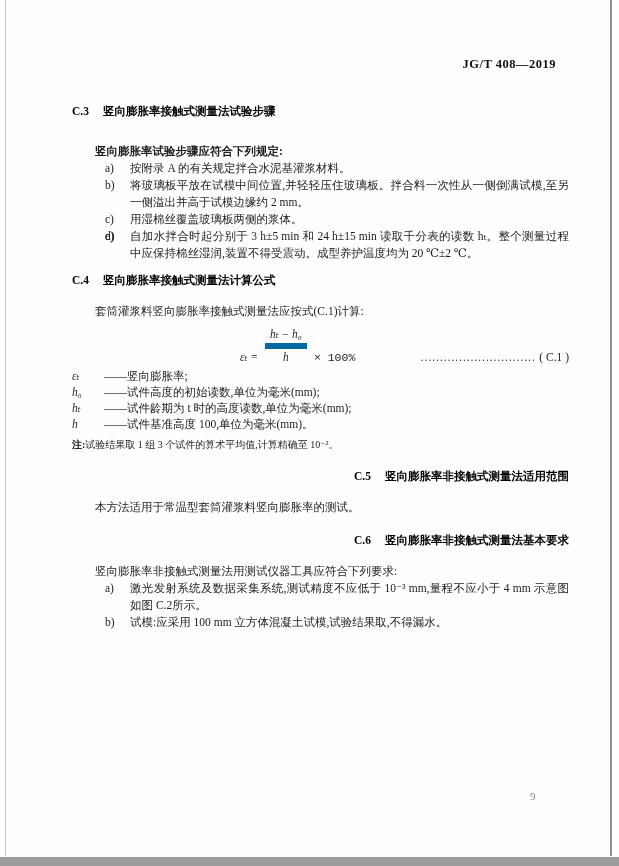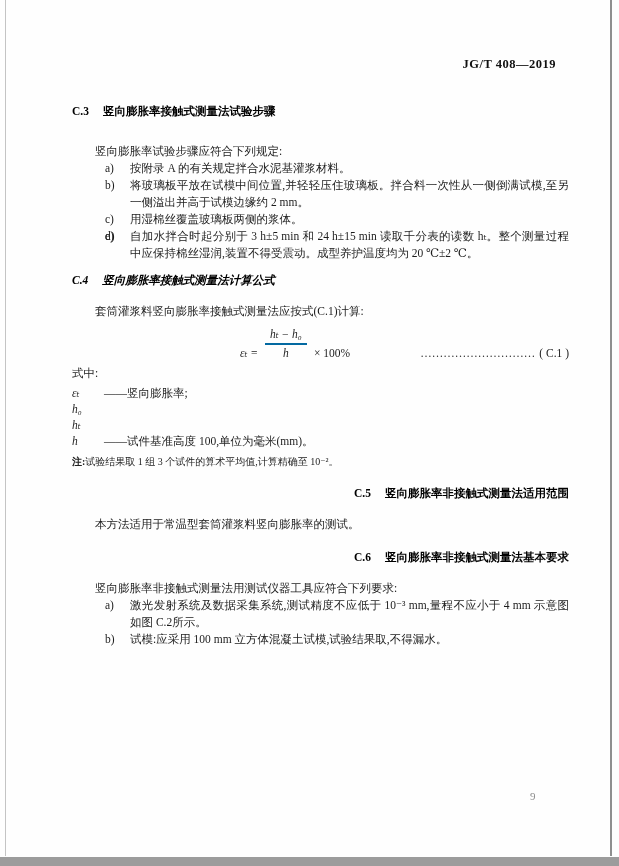--- a/index.html
+++ b/index.html
@@ -30,40 +30,40 @@
   .sec-heading {
     font-family:"Liberation Sans","DejaVu Sans",sans-serif;
     font-weight:bold; font-size:11.5px; line-height:17px;
     color:#000; text-align:left;
   }
   .sec-id { margin-right:14px; font-family:"Liberation Serif",serif; }
 
   .para { margin:0; }
   .indent { text-indent:2em; }
 
-  .mt-intro   { margin-top:23px; }
-  .mt-sec-c4  { margin-top:10px;font-style:italic; }
+  .mt-intro   { margin-top:23px;font-weight:bold; }
+  .mt-sec-c4  { margin-top:10px; }
   .mt-sec     { margin-top:16px;text-align:right; }
   .mt-para    { margin-top:14px; }
 
   .list { margin:0; }
   .li { position:relative; padding-left:58px; }
   .li-label { position:absolute; left:33px; top:0; }
 
   .formula-row {
     display:flex; align-items:flex-end;
     margin:7px 0 3px 168px;
     line-height:15px; text-align:left;
   }
   .var { font-style:italic; }
   .f-lhs { margin-right:3px; }
   .fraction { display:inline-flex; flex-direction:column; align-items:center; margin:0 4px; }
-  .fraction .num { padding:0 5px 1px 5px; border-bottom:2px solid #0369a1; }
+  .fraction .num { padding:0 5px 1px 5px; border-bottom:6px solid #0369a1; }
   .fraction .den { padding-top:1px; }
-  .f-suffix { margin-left:3px; }
+  .f-suffix { margin-left:3px;font-family:Liberation Mono, monospace; }
   .f-dots { flex:1; overflow:hidden; white-space:nowrap; text-align:right; padding-left:10px; color:#333; }
   .f-eqnum { margin-left:4px; }
 
   .where { margin:4px 0 0 0; text-align:left; }
   .defs { margin-top:3px; }
   .def { display:flex; line-height:16px; text-align:left; }
   .def-symbol { width:32px; flex:0 0 32px; font-style:italic; }
   .note { margin:6px 0 0 0; font-size:10px; line-height:14px; text-align:left; color:#222; }
   .note-label { font-weight:bold; }
 
@@ -119,31 +119,32 @@
       <span class="f-lhs var">εₜ =</span>
       <span class="fraction">
         <span class="num var">hₜ − h₀</span>
         <span class="den var">h</span>
       </span>
       <span class="f-suffix">× 100%</span>
       <span class="f-dots">…………………………</span>
       <span class="f-eqnum">( C.1 )</span>
     </div>
 
-    <p class="where">式中:</p>
     <div class="defs">
       <div class="def">
         <span class="def-symbol">εₜ</span>
         <span class="def-desc">——竖向膨胀率;</span>
       </div>
       <div class="def">
         <span class="def-symbol">h₀</span>
+        <span class="def-desc">——试件高度的初始读数,单位为毫米(mm);</span>
       </div>
       <div class="def">
         <span class="def-symbol">hₜ</span>
+        <span class="def-desc">——试件龄期为 t 时的高度读数,单位为毫米(mm);</span>
       </div>
       <div class="def">
         <span class="def-symbol">h</span>
         <span class="def-desc">——试件基准高度 100,单位为毫米(mm)。</span>
       </div>
     </div>
     <p class="note">
       <span class="note-label">注:</span><span>试验结果取 1 组 3 个试件的算术平均值,计算精确至 10⁻²。</span>
     </p>
 

